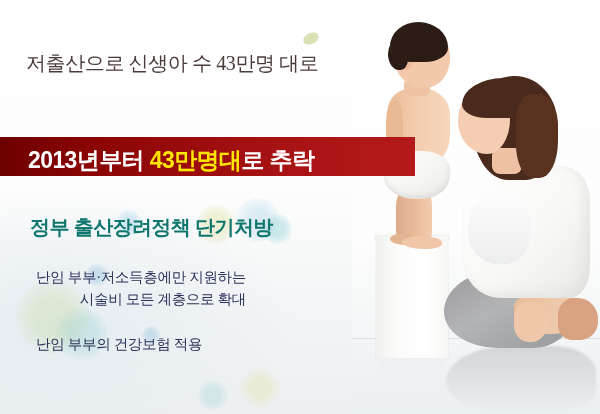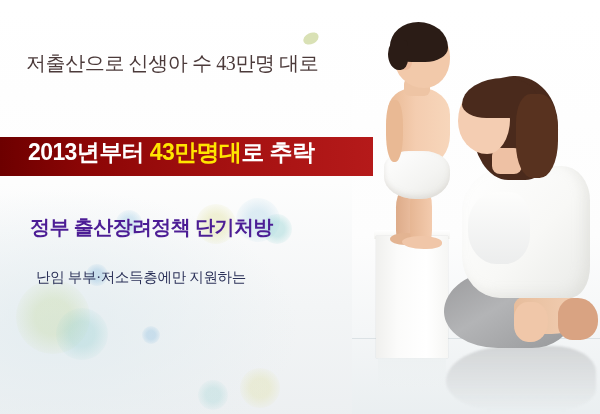--- a/index.html
+++ b/index.html
@@ -241,39 +241,39 @@
     font-size: 20px;
     letter-spacing: -0.4px;
     white-space: nowrap;
   }
   .lead-1 { top: 42px; }
   .lead-2 { top: 84px; }
 
   .banner {
     position: absolute;
     left: 0; top: 129px;
-    width: 373px; height: 39px;
+    width: 415px; height: 39px;
     background: linear-gradient(to right, #6d0000 0%, #8b0505 22%, #a51111 62%, #b51a1a 100%);
     display: flex;
-    align-items: flex-start;
+    align-items: flex-end;
   }
   .banner-inner {
     padding-left: 28px;
     font-size: 23px;
     font-weight: bold;
     letter-spacing: -0.6px;
     white-space: nowrap;
   }
   .banner-white { color: #ffffff; }
   .banner-yellow { color: #ffe600; }
 
   .subhead {
     position: absolute;
     left: 30px; top: 206px;
-    color: #4c1d95;
+    color: #0f766e;
     font-size: 20px;
     font-weight: bold;
     letter-spacing: -0.6px;
     white-space: nowrap;
   }
 
   .body-block {
     position: absolute;
     left: 36px;
     color: #2b3158;
@@ -351,17 +351,19 @@
   <div class="banner">
     <div class="banner-inner">
       <span class="banner-white">2013년부터 </span><span class="banner-yellow">43만명대</span><span class="banner-white">로 추락</span>
     </div>
   </div>
 
   <div class="subhead">정부 출산장려정책 단기처방</div>
 
   <div class="body-block block-1">
     <div>난임 부부·저소득층에만 지원하는</div>
+    <div>시술비 모든 계층으로 확대</div>
   </div>
   <div class="body-block block-2">
+    <div>난임 부부의 건강보험 적용</div>
   </div>
 
 </div>
 
 </body></html>

